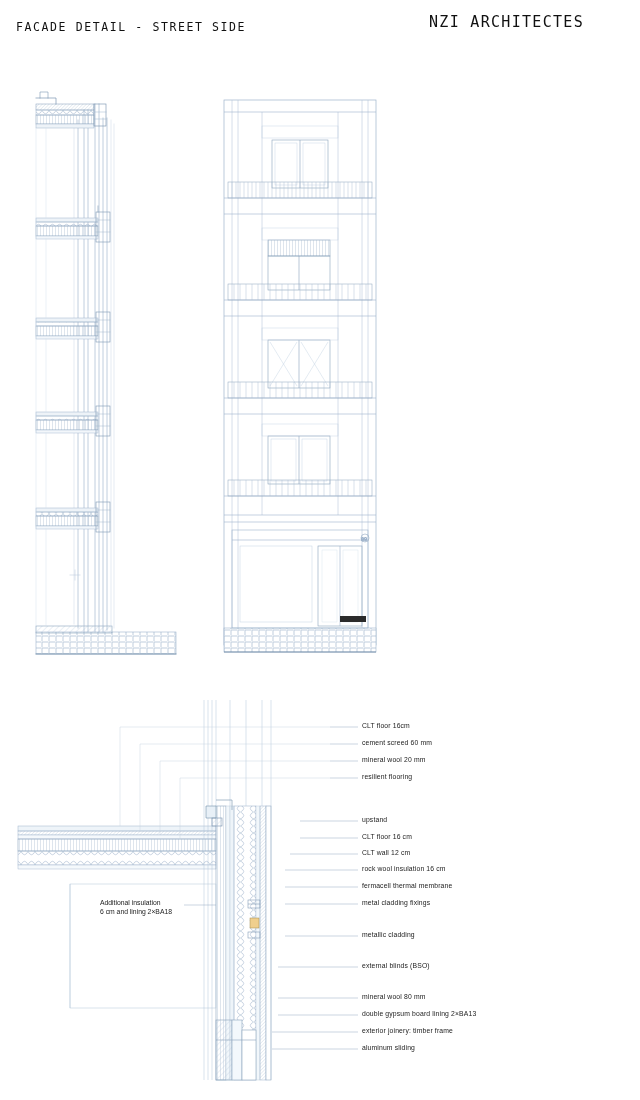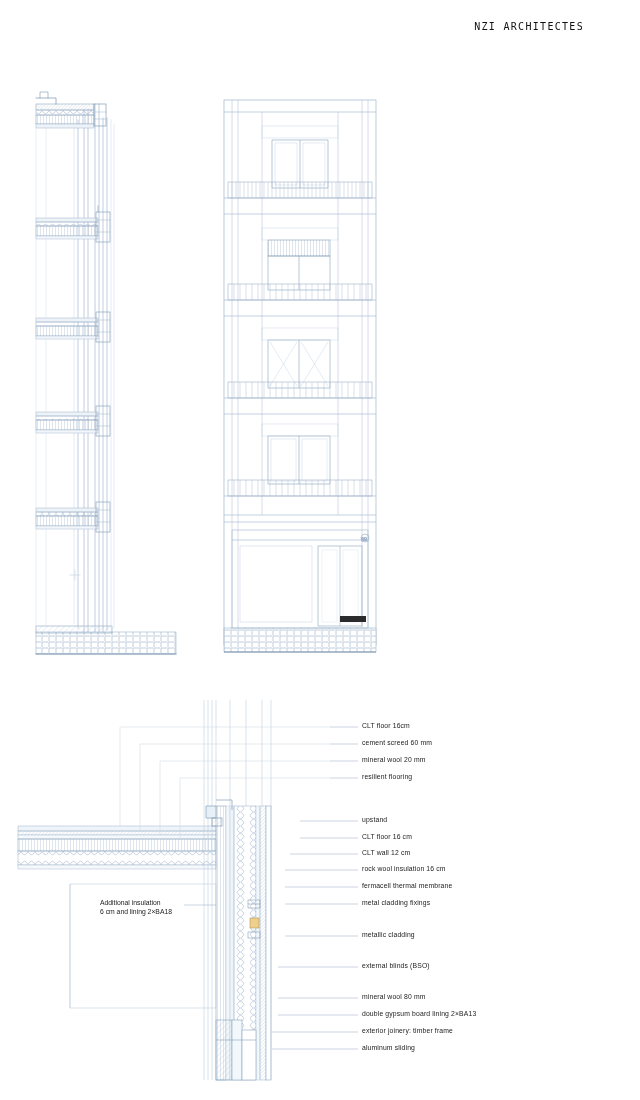--- a/index.html
+++ b/index.html
@@ -29,23 +29,23 @@
     top: 20px;
     font-family: "DejaVu Sans Mono", monospace;
     font-size: 11.5px;
     letter-spacing: 1.6px;
     color: #111;
     white-space: nowrap;
   }
   .header-studio {
     position: absolute;
     right: 56px;
-    top: 21px;
+    top: 13px;
     font-family: "DejaVu Sans Mono", monospace;
-    font-size: 10px;
+    font-size: 15px;
     letter-spacing: 1.3px;
     color: #111;
     white-space: nowrap;
   }
 
   
   .canvas {
     position: absolute;
     left: 0; top: 0;
     width: 640px;
@@ -76,20 +76,21 @@
     font-size: 6.8px;
     line-height: 1.35;
     color: #1b1b1b;
     white-space: pre-line;
   }
 </style>
 </head>
 <body>
 
 <div class="header">
+  <div class="header-title">FACADE DETAIL - STREET SIDE</div>
   <div class="header-studio">NZI ARCHITECTES</div>
 </div>
 
 <div class="canvas">
 <svg width="640" height="1100" viewBox="0 0 640 1100" xmlns="http://www.w3.org/2000/svg">
   <defs>
     <pattern id="hatchDiag" width="4" height="4" patternUnits="userSpaceOnUse" patternTransform="rotate(45)">
       <line x1="0" y1="0" x2="0" y2="4" stroke="#b9c9db" stroke-width="0.6"></line>
     </pattern>
     <pattern id="hatchDiagDense" width="2.4" height="2.4" patternUnits="userSpaceOnUse" patternTransform="rotate(45)">

